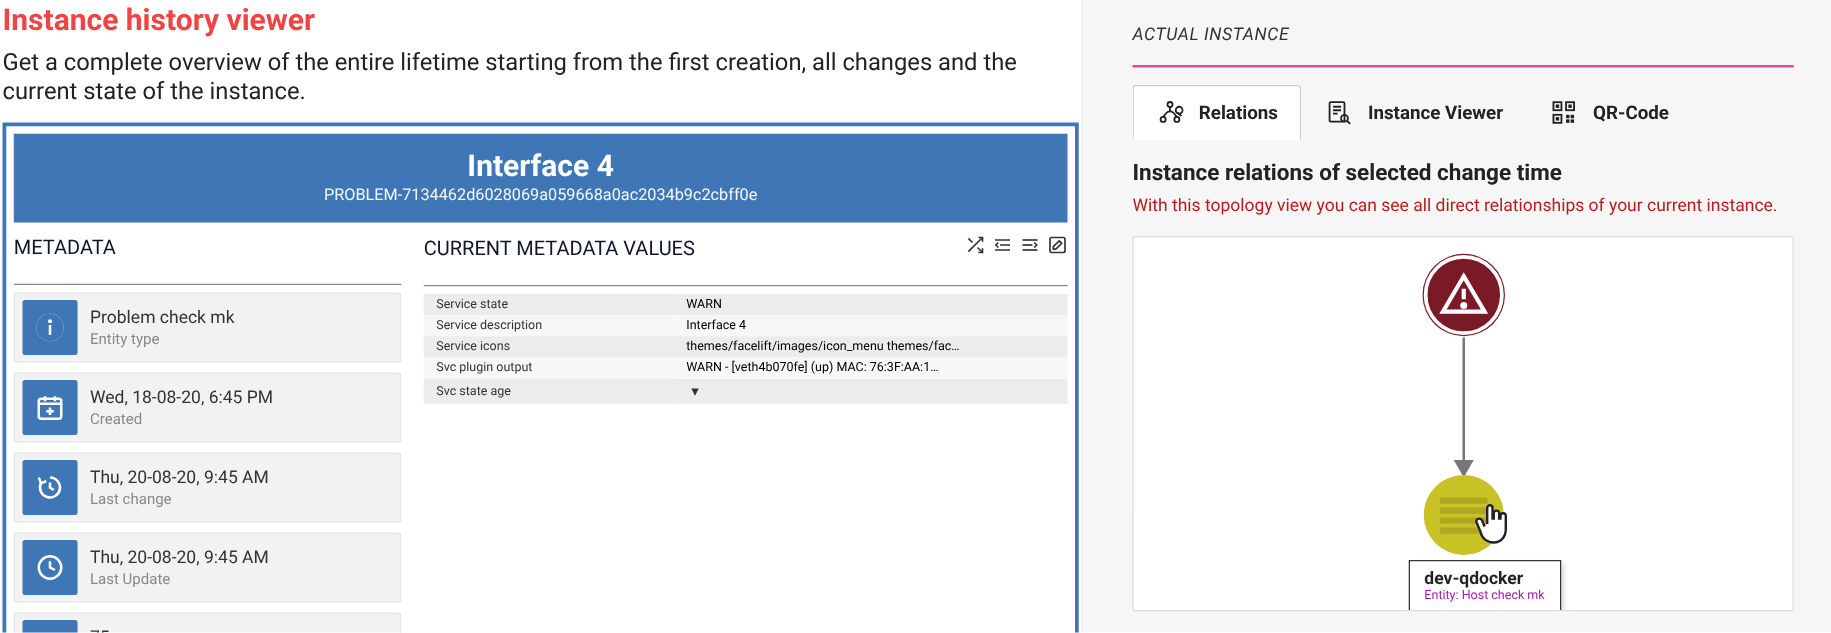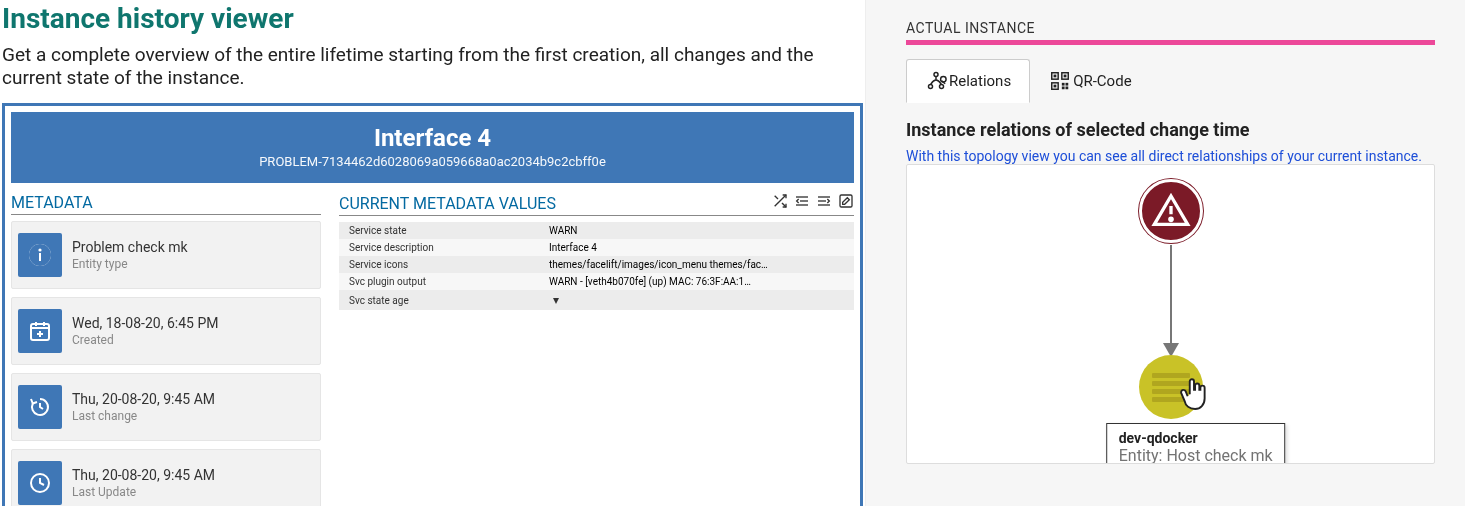--- a/index.html
+++ b/index.html
@@ -17,23 +17,23 @@
     width: 865px;
     padding: 0 2px;
   }
   .right-col {
     flex: 1;
     background: #f6f6f6;
     padding: 0 0 0 0;
     border-left: 1px solid #eee;
   }
   h1.page-title {
-    font-size: 28px;
+    font-size: 24px;
     font-weight: 700;
-    color: #0f766e;
+    color: #ef4444;
     margin: 2px 0 8px 0;
   }
   .page-desc {
     font-size: 19px;
     color: #222;
     margin-bottom: 14px;
   }
   .instance-panel {
     border: 3px solid #3f77b6;
     padding: 6px 6px 6px 6px;
@@ -57,39 +57,39 @@
   .panel-body {
     display: flex;
     gap: 18px;
     margin-top: 10px;
   }
   .meta-col { width: 310px; }
   .attr-col { flex: 1; }
   .section-header {
     font-size: 16px;
     font-weight: 400;
-    color: #0369a1;
+    color: #0f172a;
     border-bottom: 1px solid #888;
-    padding-bottom: 2px;
+    padding-bottom: 20px;
     margin-bottom: 6px;
     display:flex;
     justify-content: space-between;
     align-items: flex-end;
   }
   .section-header .tools { display:flex; gap:6px; color:#444; }
   .section-header .tools span { cursor:pointer; }
   .meta-card {
     display: flex;
     align-items: center;
     background: #f2f2f2;
     border: 1px solid #e5e5e5;
     border-radius: 2px;
     margin-bottom: 8px;
     padding: 6px 8px 6px 6px;
-    height: 68px;
+    height: 56px;
   }
   .meta-icon {
     width: 44px;
     height: 44px;
     background: #3f77b6;
     color: #fff;
     display: flex;
     align-items: center;
     justify-content: center;
     border-radius: 2px;
@@ -107,51 +107,52 @@
   .attr-table td:last-child { color:#000000; white-space: nowrap; overflow:hidden; text-overflow: ellipsis; max-width: 300px;}
   .link-text { color: #3f6fb5; }
   .caret-down::after { content:"▾"; font-size:12px; color:#333; margin-left:4px;}
   
   
   .right-inner { padding: 20px 30px 0 40px; }
   .actual-header {
     font-size: 14px;
     letter-spacing: .5px;
     color:#333;
-    border-bottom: 5px solid #ec4899;
-    padding-bottom: 4px;
+    border-bottom: 2px solid #ec4899;
+    padding-bottom: 16px;
     margin-bottom: 14px;
     width: calc(100% - 0px);
+    font-style: italic;
   }
   .tabs {
     display:flex;
     gap: 0;
     margin-bottom: 16px;
   }
   .tab {
     display:flex;
     align-items:center;
-    gap:2px;
+    gap:12px;
     padding: 10px 18px;
     font-size: 15px;
-    font-weight: 400;
+    font-weight: 700;
     color:#222;
     cursor:pointer;
     border: 1px solid transparent;
     background: transparent;
   }
   .tab.active {
     background: #fff;
     border: 1px solid #ccc;
     border-bottom: 1px solid #fff;
     border-radius: 3px 3px 0 0;
   }
   .tab svg { width:22px; height:22px; }
   .relations-title { font-size: 18px; font-weight:700; margin-bottom: 8px;}
-  .relations-desc { font-size:14px; color:#1d4ed8; }
+  .relations-desc { font-size:14px; color:#b91c1c; margin-bottom: 16px;}
   .topology-box {
     background:#fff;
     border:1px solid #ddd;
     border-radius:2px;
     height: 300px;
     position:relative;
     overflow:hidden;
   }
   .node { position:absolute; left:50%; transform:translateX(-50%); }
   .node.top { top: 14px; }
@@ -184,21 +185,21 @@
     left: 50%;
     transform: translateX(-36%);
     background:#fff;
     border:1px solid #333;
     padding: 6px 12px;
     font-size: 14px;
     box-shadow: 2px 2px 4px rgba(0,0,0,.15);
     white-space: nowrap;
   }
   .tooltip-box .tt-title { font-weight:700; }
-  .tooltip-box .tt-sub { font-size:16px; color:#737373;}
+  .tooltip-box .tt-sub { font-size:10px; color:#a21caf;}
 </style>
 </head>
 <body>
 
 <div class="left-col">
   <h1 class="page-title">Instance history viewer</h1>
   <div class="page-desc">Get a complete overview of the entire lifetime starting from the first creation, all changes and the current state of the instance.</div>
 
   <div class="instance-panel">
     <div class="banner">
@@ -364,20 +365,31 @@
             <circle cx="6" cy="18" r="2.2"></circle>
             <circle cx="18" cy="18" r="2.2"></circle>
             <circle cx="12" cy="5" r="2.2"></circle>
             <path d="M12 7v4M12 11c-3 0-4 2-6 5M12 11c3 0 4 2 6 5"></path>
             <circle cx="20" cy="10" r="3"></circle>
             <line x1="18.2" y1="11.8" x2="22" y2="15"></line>
           </svg>
         <span>Relations</span>
       </div>
       <div class="tab">
+        <svg viewBox="0 0 24 24" fill="none" stroke="#222" stroke-width="1.6">
+            <rect x="4" y="3" width="13" height="17" rx="1"></rect>
+            <line x1="7" y1="7" x2="14" y2="7"></line>
+            <line x1="7" y1="10" x2="14" y2="10"></line>
+            <line x1="7" y1="13" x2="11" y2="13"></line>
+            <circle cx="17" cy="17" r="3"></circle>
+            <line x1="19.2" y1="19.2" x2="22" y2="22"></line>
+          </svg>
+        <span>Instance Viewer</span>
+      </div>
+      <div class="tab">
         <svg viewBox="0 0 24 24" fill="#222">
             <rect x="3" y="3" width="7" height="7" fill="none" stroke="#222" stroke-width="1.6"></rect>
             <rect x="5" y="5" width="3" height="3"></rect>
             <rect x="14" y="3" width="7" height="7" fill="none" stroke="#222" stroke-width="1.6"></rect>
             <rect x="16" y="5" width="3" height="3"></rect>
             <rect x="3" y="14" width="7" height="7" fill="none" stroke="#222" stroke-width="1.6"></rect>
             <rect x="5" y="16" width="3" height="3"></rect>
             <rect x="14" y="14" width="3" height="3"></rect>
             <rect x="18" y="14" width="3" height="3"></rect>
             <rect x="14" y="18" width="3" height="3"></rect>

